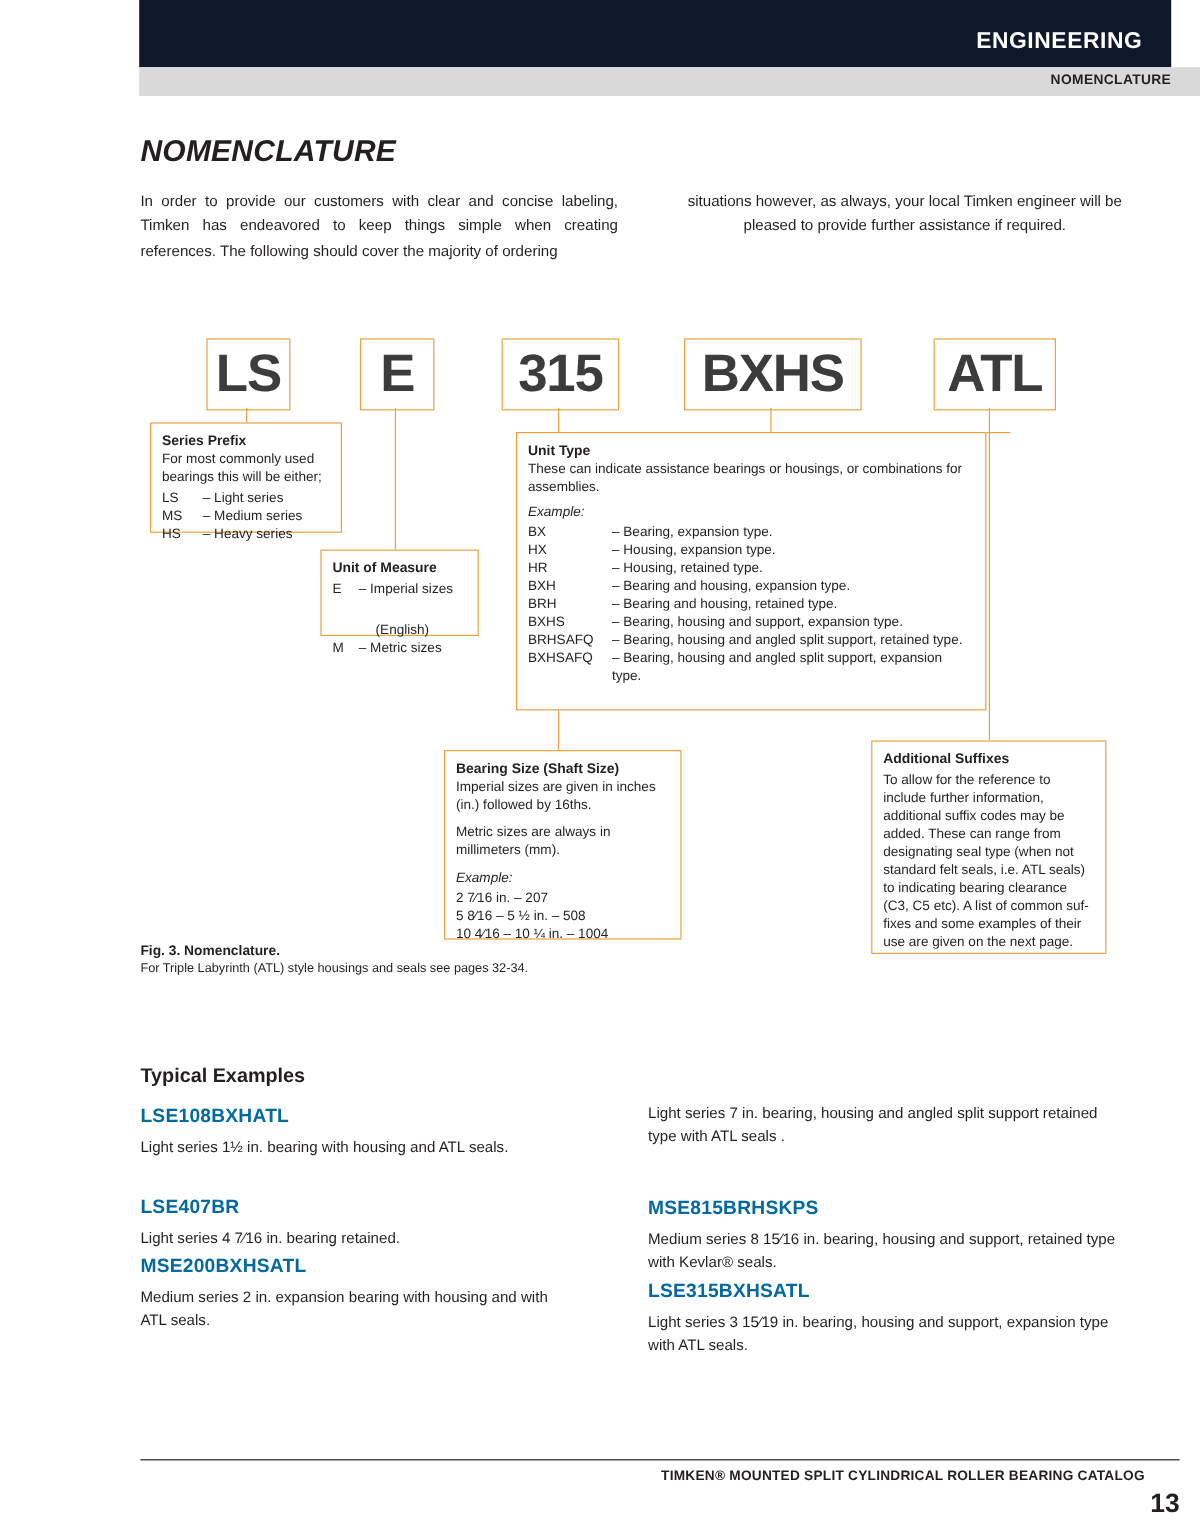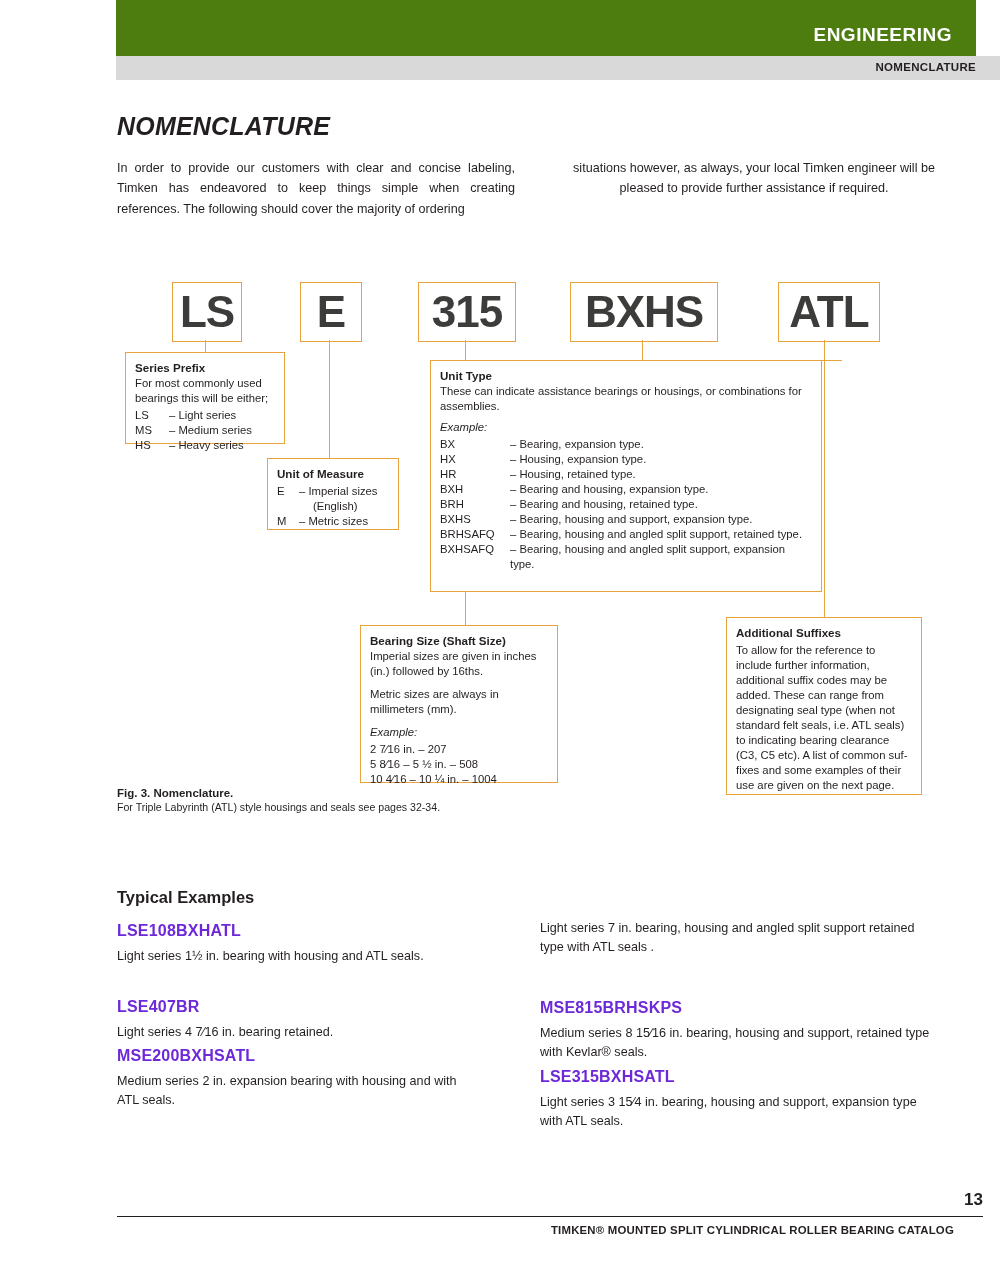--- a/index.html
+++ b/index.html
@@ -7,21 +7,21 @@
     width:1000px; height:1280px;
     background:#ffffff;
     font-family:"Liberation Sans", sans-serif;
     color:#231f20;
     position:relative;
     overflow:hidden;
   }
   
   .hdr-black {
     position:absolute; left:116px; top:0; width:860px; height:56px;
-    background:#4d7c0f;
+    background:#0f172a;
   }
   .hdr-black .title {
     position:absolute; right:24px; top:24px;
     color:#ffffff; font-size:19px; font-weight:bold; letter-spacing:.5px;
   }
   .hdr-grey {
     position:absolute; left:116px; top:56px; width:884px; height:24px;
     background:#d9d9d9;
   }
   .hdr-grey .sub {
@@ -74,35 +74,35 @@
   .callout .it { font-style:italic; }
   .row { display:flex; }
   .row .c1 { width:70px; flex:none; }
   .row .c1.narrow { width:22px; }
   .row .c1.w34 { width:34px; }
   .row .c2 { flex:1; }
 
   #co-series { left:125px; top:352px; width:160px; height:92px; }
   #co-unit   { left:267px; top:458px; width:132px; height:72px; }
   #co-type   { left:430px; top:360px; width:392px; height:232px; }
-  #co-size   { left:360px; top:625px; width:198px; height:158px; }
+  #co-size   { left:370px; top:625px; width:198px; height:158px; }
   #co-suf    { left:726px; top:617px; width:196px; height:178px; }
 
   .fig-cap { position:absolute; left:117px; top:787px; font-size:11.3px; }
   .fig-cap b { font-size:11.5px; }
   .fig-cap .sub { font-size:10.6px; display:block; margin-top:2px; }
 
   
   .te-title {
     position:absolute; left:117px; top:888px;
     font-size:16.5px; font-weight:bold;
   }
   .ex { position:absolute; font-size:12.6px; line-height:1.5; }
   .ex .code {
-    color:#6d28d9; font-size:16px; font-weight:bold; display:block;
+    color:#0369a1; font-size:16px; font-weight:bold; display:block;
     margin-bottom:4px; letter-spacing:.2px;
   }
   .ex .desc { display:block; color:#231f20; }
 
   #ex1 { left:117px; top:919px;  width:330px; }
   #ex2 { left:117px; top:995px;  width:330px; }
   #ex3 { left:117px; top:1044px; width:350px; }
   #ex4 { left:540px; top:919px;  width:400px; }
   #ex5 { left:540px; top:996px;  width:400px; }
   #ex6 { left:540px; top:1065px; width:400px; }
@@ -110,22 +110,22 @@
   
   .footer-rule {
     position:absolute; left:117px; top:1216px; width:866px; height:1px;
     background:#231f20;
   }
   .footer-txt {
     position:absolute; right:46px; top:1224px;
     font-size:11.4px; font-weight:bold; letter-spacing:.2px;
   }
   .footer-pg {
-    position:absolute; right:17px; top:1190px;
-    font-size:17px; font-weight:bold;
+    position:absolute; right:17px; top:1240px;
+    font-size:22px; font-weight:bold;
   }
 </style>
 </head>
 <body>
 
 <div class="hdr-black">
   <div class="title">ENGINEERING</div>
 </div>
 <div class="hdr-grey">
   <div class="sub">NOMENCLATURE</div>
@@ -170,21 +170,21 @@
 </div>
 
 <div class="callout" id="co-unit">
   <b>Unit of Measure</b>
   <div class="row" style="margin-top:2px;">
     <div class="c1 narrow">E</div>
     <div class="c2">–  Imperial sizes</div>
   </div>
   <div class="row">
     <div class="c1 narrow"></div>
-    <div class="c2" style="padding-left:14px;">(English)</div>
+    <div class="c2" style="padding-left:14px;margin-top:19px;">(English)</div>
   </div>
   <div class="row">
     <div class="c1 narrow">M</div>
     <div class="c2">–  Metric sizes</div>
   </div>
 </div>
 
 <div class="callout" id="co-type">
   <b>Unit Type</b>
   <div style="margin-bottom:6px;">These can indicate assistance bearings or housings, or combinations for assemblies.</div>
@@ -259,18 +259,18 @@
 </div>
 <div class="ex" id="ex4">
   <span class="desc">Light series 7 in. bearing, housing and angled split support retained type with ATL seals .</span>
 </div>
 <div class="ex" id="ex5">
   <span class="code">MSE815BRHSKPS</span>
   <span class="desc">Medium series 8 15⁄16 in. bearing, housing and support, retained type with Kevlar® seals.</span>
 </div>
 <div class="ex" id="ex6">
   <span class="code">LSE315BXHSATL</span>
-  <span class="desc">Light series 3 15⁄4 in. bearing, housing and support, expansion type with ATL seals.</span>
+  <span class="desc">Light series 3 15⁄19 in. bearing, housing and support, expansion type with ATL seals.</span>
 </div>
 
 <div class="footer-rule"></div>
 <div class="footer-txt">TIMKEN® MOUNTED SPLIT CYLINDRICAL ROLLER BEARING CATALOG</div>
 <div class="footer-pg">13</div>
 
 </body></html>

